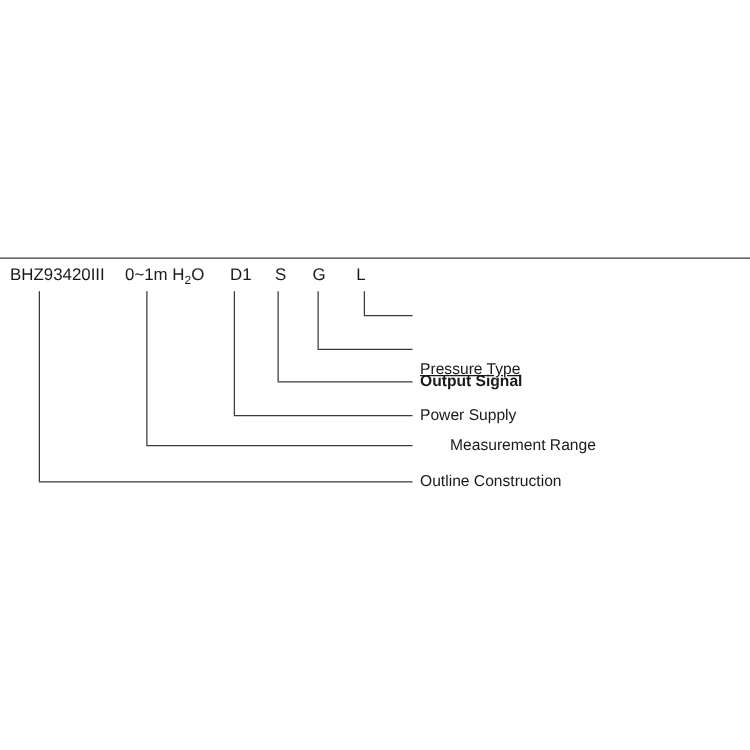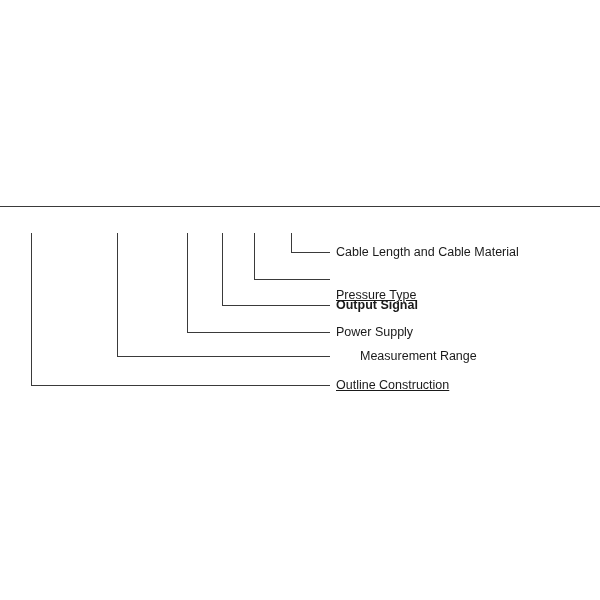--- a/index.html
+++ b/index.html
@@ -62,38 +62,50 @@
     line-height: 14px;
   }
 </style>
 </head>
 <body>
 
 <div id="canvas">
 
   <div class="top-rule"></div>
 
+  <div class="code-row">
+    <span class="code-seg" style="left:8px">BHZ93420III</span>
+
+    <span class="code-seg" style="left:100px"><span>0~1m H</span><sub>2</sub><span>O</span></span>
+
+    <span class="code-seg" style="left:184px">D1</span>
+
+    <span class="code-seg" style="left:220px">S</span>
+
+    <span class="code-seg" style="left:250px">G</span>
+
+    <span class="code-seg" style="left:285px">L</span>
+  </div>
 
   <div class="leader v" style="left:291px; top:233px; height:19px;"></div>
   <div class="leader h" style="left:291px; top:252px; width:39px;"></div>
-  <div class="label" style="left:336px; top:245px;">Cable Length and Cable Material</div>
 
   <div class="leader v" style="left:254px; top:233px; height:46px;"></div>
   <div class="leader h" style="left:254px; top:279px; width:76px;"></div>
   <div class="label" style="left:336px; top:288px;text-decoration:underline;">Pressure Type</div>
 
   <div class="leader v" style="left:222px; top:233px; height:72px;"></div>
   <div class="leader h" style="left:222px; top:305px; width:108px;"></div>
   <div class="label" style="left:336px; top:298px;font-weight:bold;">Output Signal</div>
 
   <div class="leader v" style="left:187px; top:233px; height:99px;"></div>
   <div class="leader h" style="left:187px; top:332px; width:143px;"></div>
   <div class="label" style="left:336px; top:325px;">Power Supply</div>
 
   <div class="leader v" style="left:117px; top:233px; height:123px;"></div>
   <div class="leader h" style="left:117px; top:356px; width:213px;"></div>
   <div class="label" style="left:336px; top:349px;margin-left:24px;">Measurement Range</div>
 
   <div class="leader v" style="left:31px; top:233px; height:152px;"></div>
   <div class="leader h" style="left:31px; top:385px; width:299px;"></div>
-  <div class="label" style="left:336px; top:378px;text-decoration:underline;">Outline Construction</div>
+  <div class="label" style="left:336px; top:378px;">Outline Construction</div>
 
 </div>
 
 </body></html>

